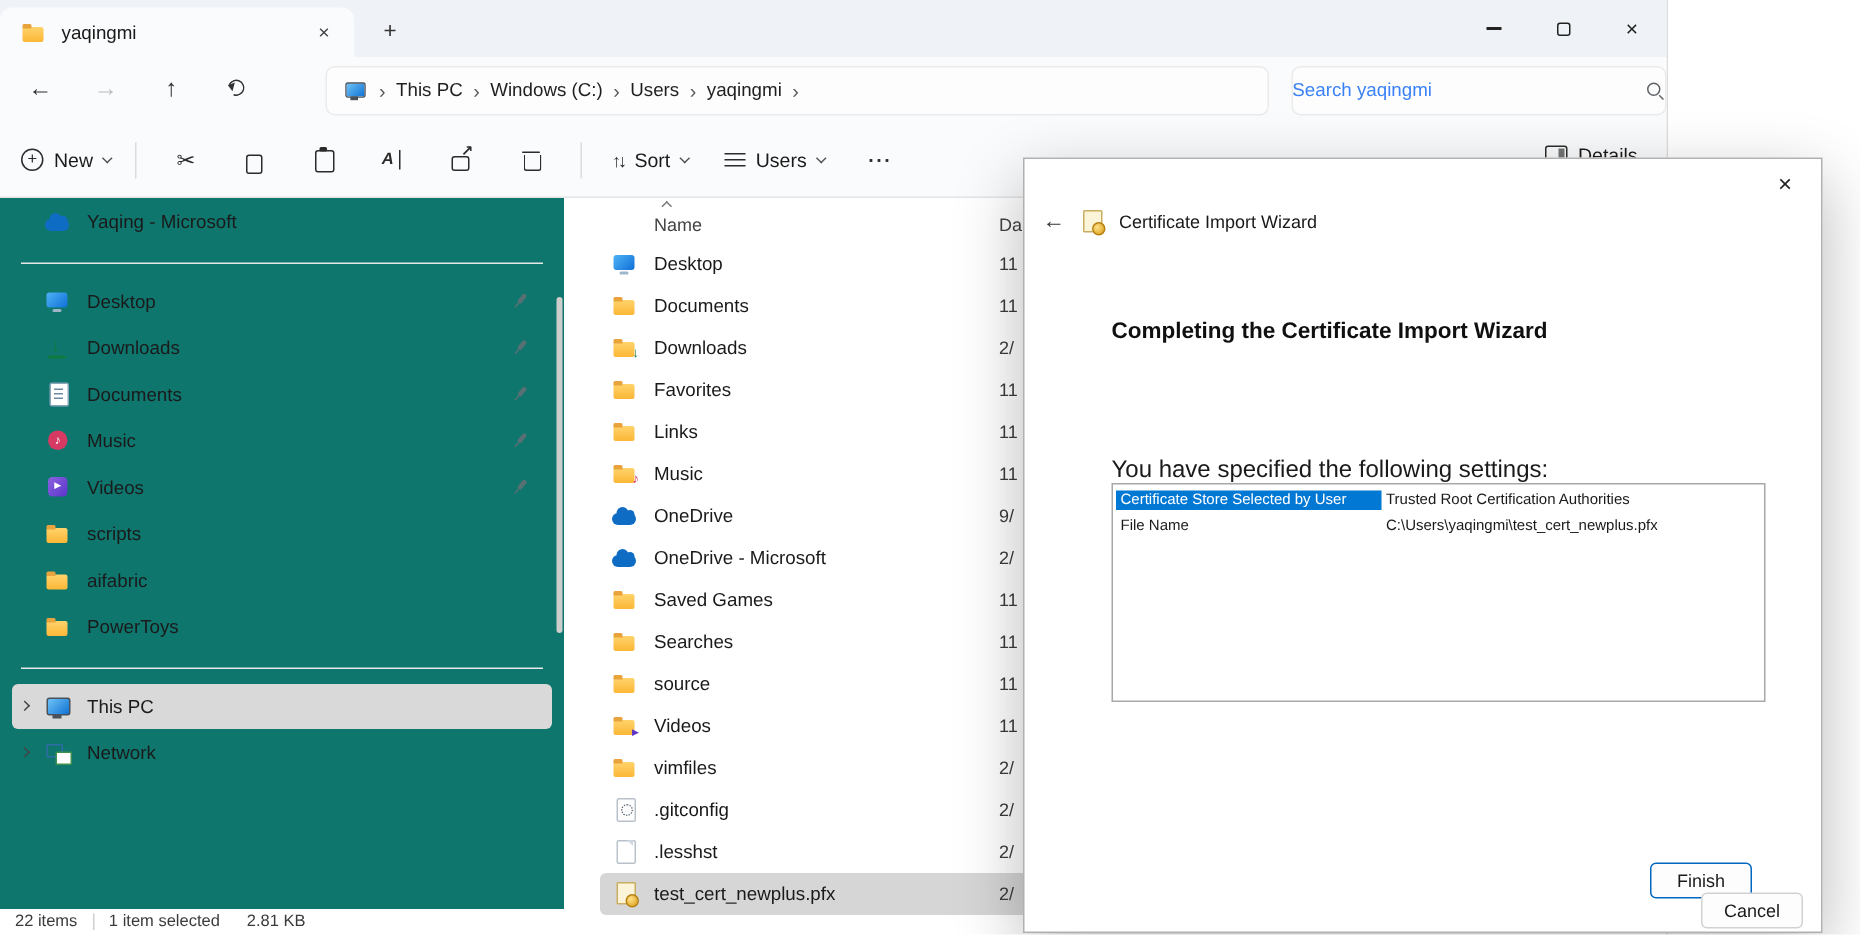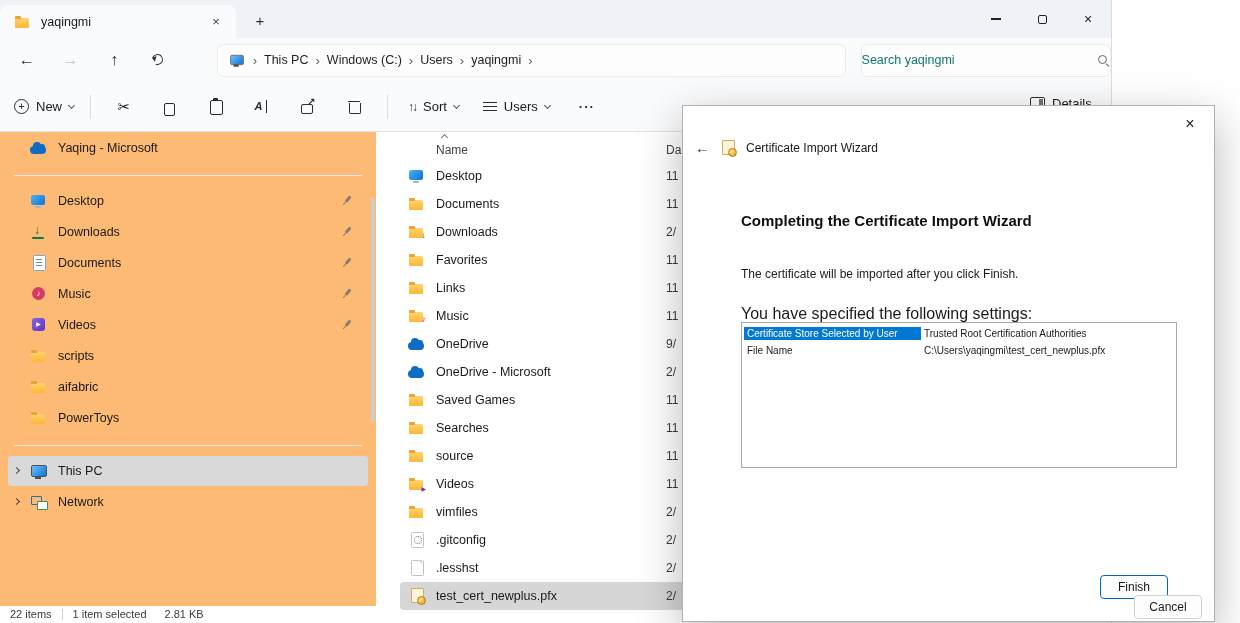--- a/index.html
+++ b/index.html
@@ -27,21 +27,21 @@
   .navbar{position:absolute;left:0;top:38px;right:0;height:44px;background:#fafbfc;display:flex;align-items:center;padding-left:18px;}
   .navbtn{width:18px;text-align:center;font-size:16px;color:#2f2f2f;margin-right:26px;}
   .navbtn.disabled{color:#bdbdbd;}
   .ic-refresh{display:inline-block;width:11px;height:11px;border:1.4px solid #333;border-radius:50%;border-left-color:transparent;position:relative;transform:rotate(-25deg);}
   .ic-refresh::before{content:"";position:absolute;left:-3px;top:-2px;border:3px solid transparent;border-right:4px solid #333;transform:rotate(40deg);}
   .addressbar{margin-left:24px;width:640px;height:33px;background:#fdfdfe;border:1px solid #ebebeb;border-radius:6px;
       display:flex;align-items:center;padding:0 10px;font-size:12.5px;color:#1f1f1f;}
   .crumbsep{color:#5a5a5a;font-size:13px;margin:0 7px;}
   .crumb{white-space:nowrap;}
   .searchbox{margin-left:15px;width:255px;height:33px;background:#fdfdfe;border:1px solid #ebebeb;border-radius:6px;
-      display:flex;align-items:center;padding:0 0;font-size:12.5px;color:#0f766e;}
+      display:flex;align-items:center;padding:0 0;font-size:12.5px;color:#3b82f6;}
   .mag{margin-left:auto;width:13px;height:13px;position:relative;}
   .mag::before{content:"";position:absolute;left:1px;top:1px;width:7px;height:7px;border:1.3px solid #5f6368;border-radius:50%;}
   .mag::after{content:"";position:absolute;left:9px;top:9px;width:4px;height:1.4px;background:#5f6368;transform:rotate(45deg);transform-origin:left center;}
 
   
   .toolbar{position:absolute;left:0;top:82px;right:0;height:50px;background:#fafbfc;border-bottom:1px solid #e4e4e4;
       display:flex;align-items:center;padding-left:14px;font-size:13px;color:#1a1a1a;}
   .tbtn{display:flex;align-items:center;gap:7px;margin-right:6px;}
   .ti-plus{display:inline-flex;align-items:center;justify-content:center;width:15px;height:15px;border:1.2px solid #2b2b2b;border-radius:50%;font-size:11px;line-height:1;color:#2b2b2b;}
   .chev-d{display:inline-block;width:5px;height:5px;border-right:1.2px solid #555;border-bottom:1.2px solid #555;transform:rotate(45deg);margin-top:-3px;}
@@ -103,21 +103,21 @@
   .gear-file::after{content:"";position:absolute;left:5.5px;top:4px;width:6px;height:6px;border:1.5px dotted #5f6a75;border-radius:50%;}
   .plain-file::before{content:"";position:absolute;left:3px;top:0;width:11px;height:14px;background:#fff;border:1px solid #b9c2cb;border-radius:1.5px;}
   .plain-file::after{content:"";position:absolute;right:4px;top:0;width:0;height:0;border-top:4px solid #cfd8e0;border-left:4px solid transparent;}
   .certificate::before{content:"";position:absolute;left:3px;top:0;width:11px;height:13px;background:#fcf4d9;border:1px solid #c9ae62;border-radius:1px;}
   .certificate::after{content:"";position:absolute;left:9px;top:8px;width:7px;height:7px;border-radius:50%;background:radial-gradient(circle at 35% 35%,#ffe08a,#d89b12);border:1px solid #b67f0e;}
   .pin{width:11px;height:12px;position:relative;transform:rotate(40deg);flex:none;opacity:.8;}
   .pin::before{content:"";position:absolute;left:3.6px;top:0;width:3.6px;height:6.5px;background:#6a6f75;border-radius:1px;}
   .pin::after{content:"";position:absolute;left:5px;top:6.5px;width:1.2px;height:4px;background:#6a6f75;}
 
   
-  .sidebar{position:absolute;left:0;top:132px;width:376px;bottom:17px;background:#fdba74;font-size:12.5px;}
+  .sidebar{position:absolute;left:0;top:132px;width:376px;bottom:17px;background:#0f766e;font-size:12.5px;}
   .srow{display:flex;align-items:center;height:30px;margin:1px 8px;padding:0 8px 0 22px;border-radius:4px;position:relative;}
   .srow .slabel{margin-left:10px;white-space:nowrap;}
   .srow .pin{margin-left:auto;margin-right:8px;}
   .srow.sys{padding-left:22px;}
   .srow.sys .chev-r{position:absolute;left:6px;top:12px;}
   .srow.selected{background:#d9d9d9;}
   .sdivider{height:1px;background:#e8e8e8;margin:12px 0 10px 14px;width:348px;}
   .sscroll{position:absolute;right:1px;top:66px;width:4px;height:224px;background:#cdcdcd;border-radius:2px;}
 
   
@@ -412,21 +412,20 @@
 </div>
 
 <div class="wizard">
   <span class="wclose">×</span>
   <div class="wiz-head">
     <span class="wback">←</span>
     <span class="si certificate"></span>
     <span class="wtitle">Certificate Import Wizard</span>
   </div>
   <div class="wheading">Completing the Certificate Import Wizard</div>
-  <div class="wbody">The certificate will be imported after you click Finish.</div>
   <div class="wsettings-label">You have specified the following settings:</div>
   <div class="wlist" id="settings-list">
       <div class="wrow">
         <span class="wkey sel">Certificate Store Selected by User</span>
         <span class="wval">Trusted Root Certification Authorities</span>
       </div>
       <div class="wrow">
         <span class="wkey">File Name</span>
         <span class="wval">C:\Users\yaqingmi\test_cert_newplus.pfx</span>
       </div>

